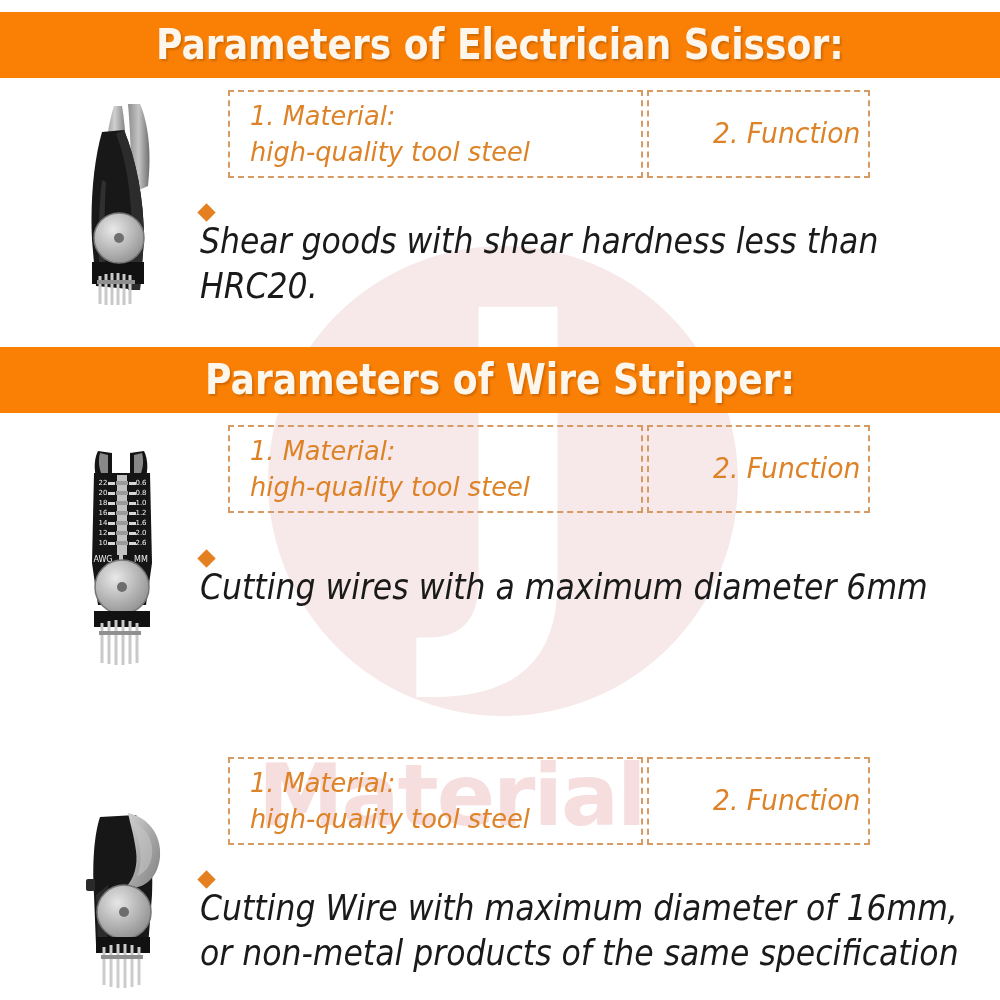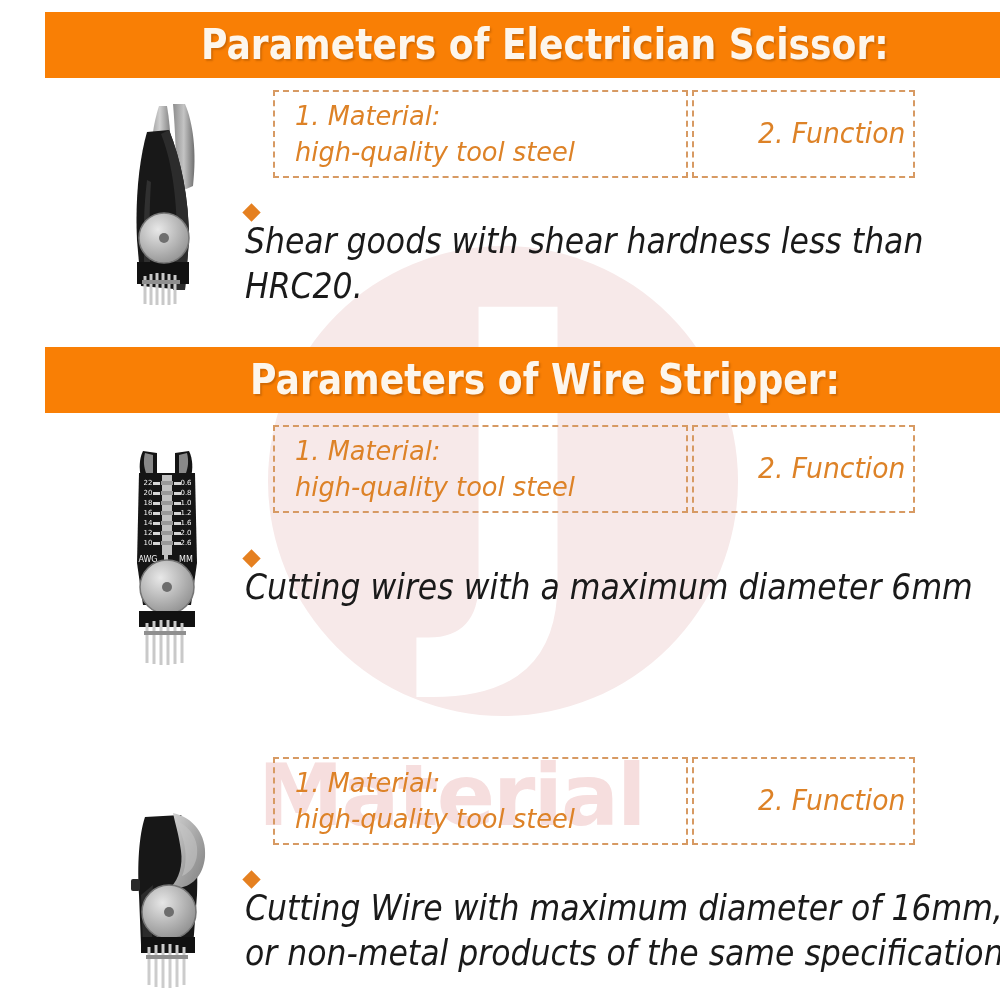--- a/index.html
+++ b/index.html
@@ -61,21 +61,20 @@
     color: #f6dede;
     letter-spacing: -2px;
   }
 
   
   #content-layer {
     position: relative;
     z-index: 2;
     width: 908px;
     height: 1000px;
-    margin-left: 45px;
   }
 
   
   .band {
     position: absolute;
     left: 0;
     width: 1000px;
     background: #f97f05;
     display: flex;
     align-items: center;

